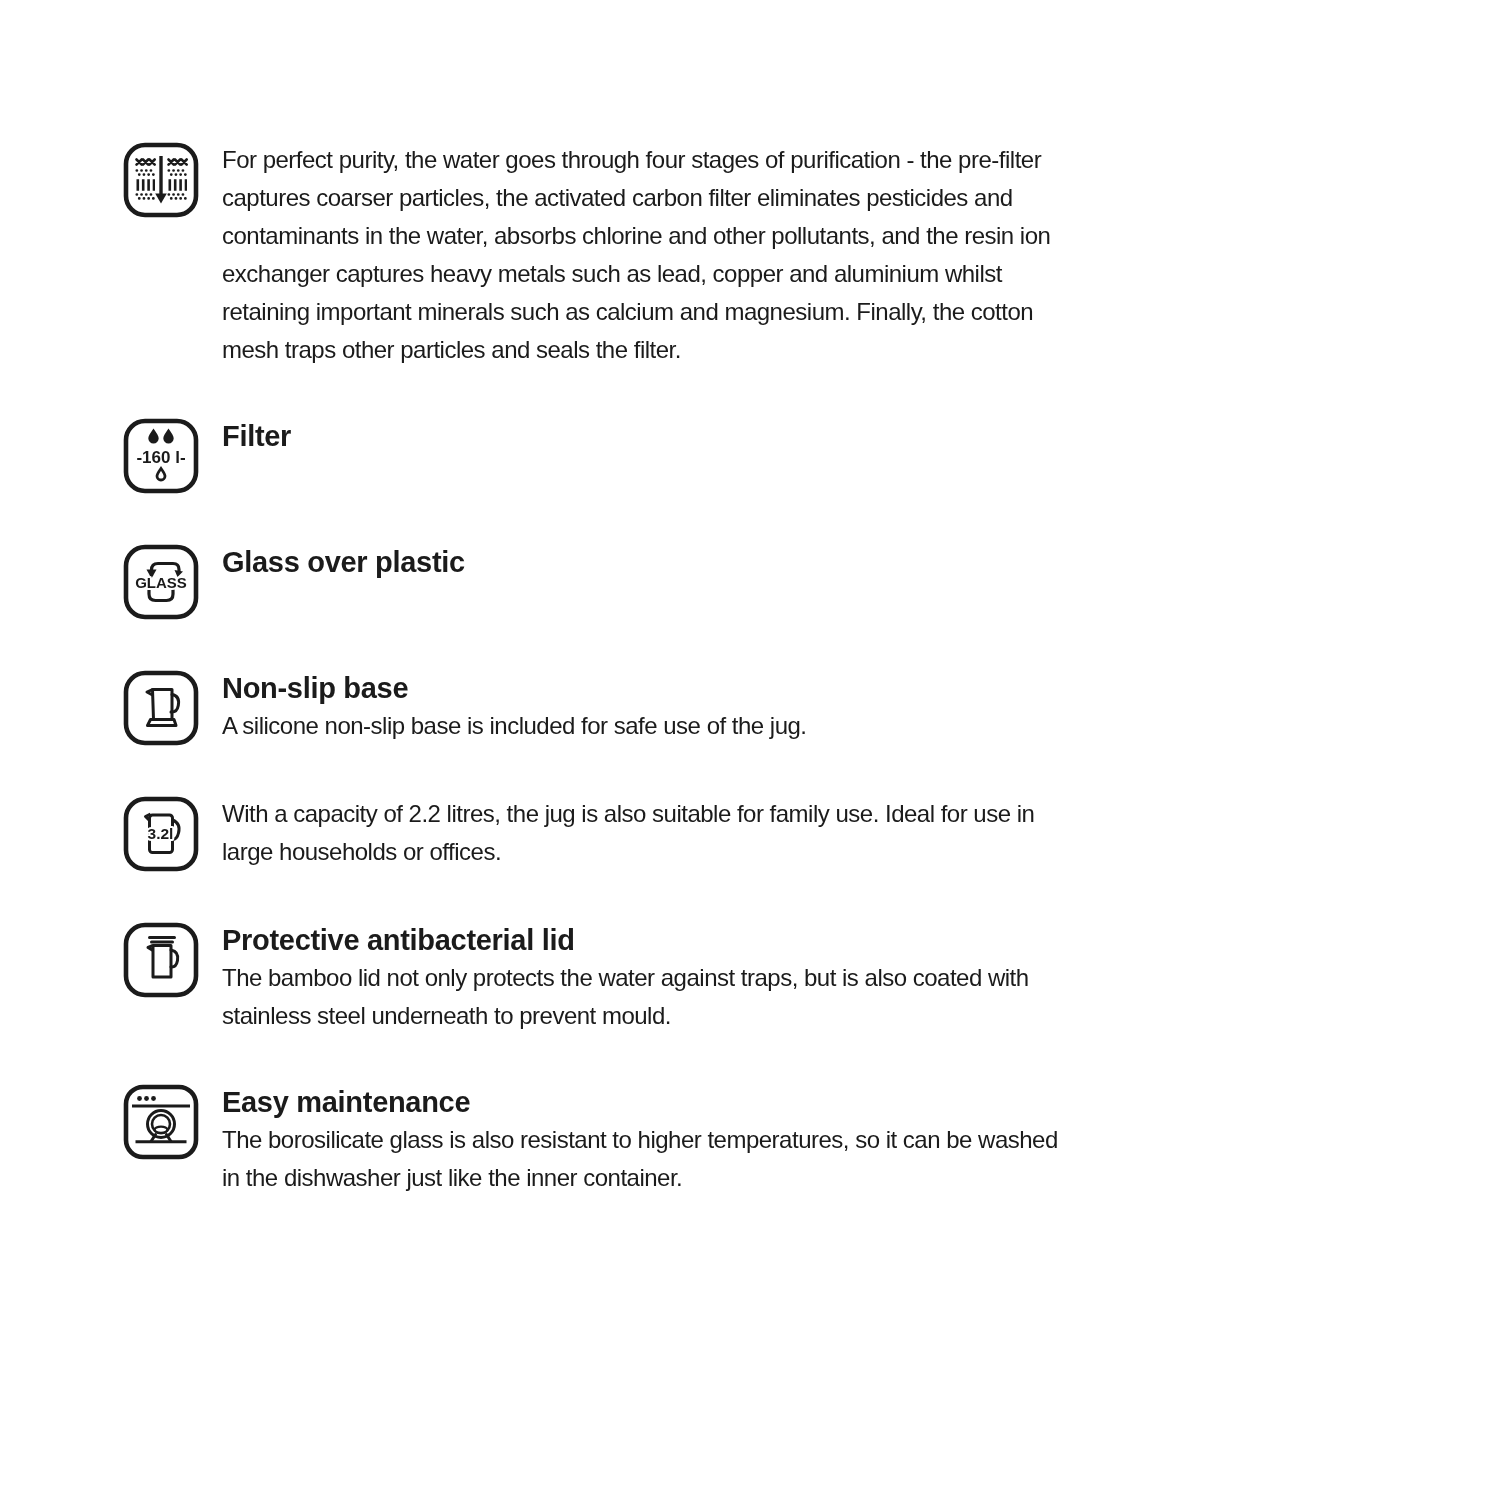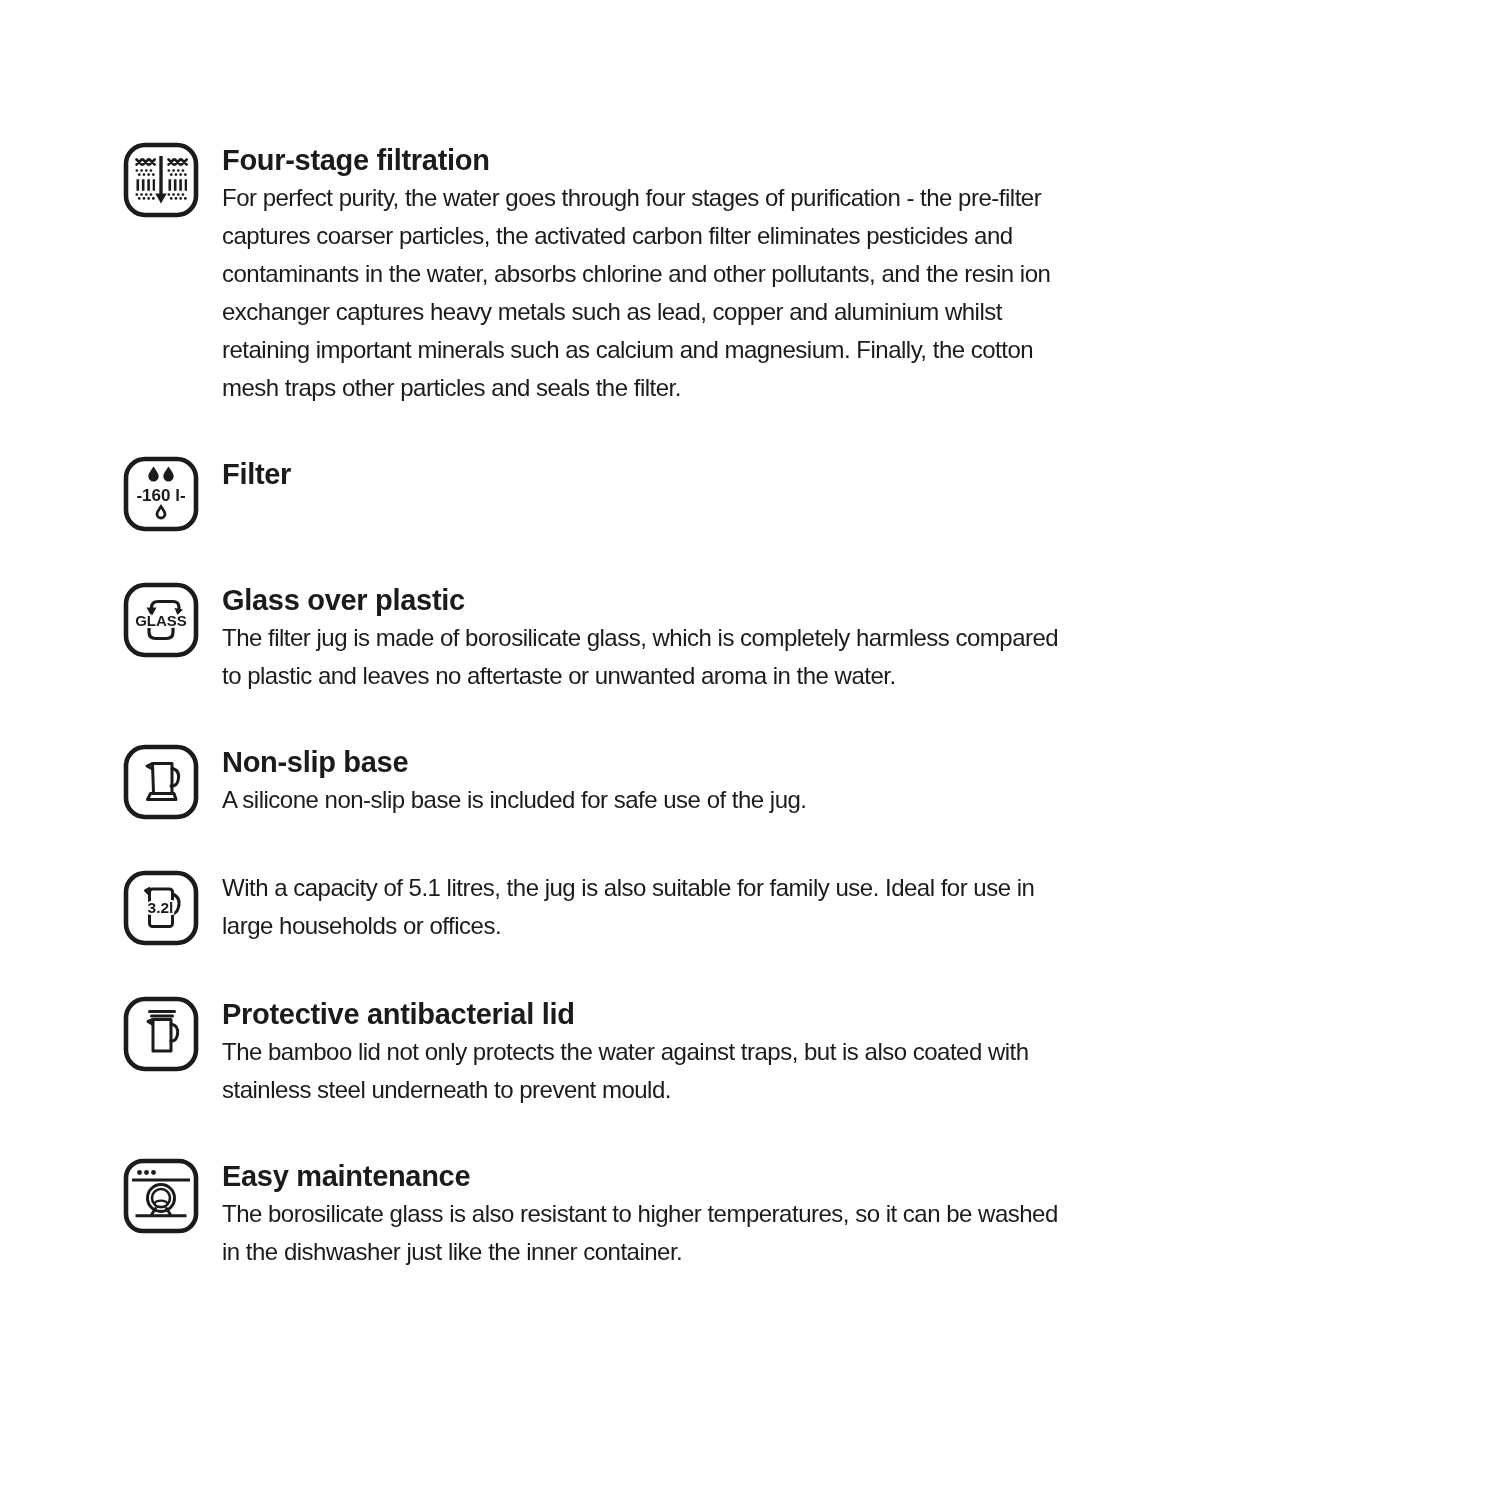--- a/index.html
+++ b/index.html
@@ -70,21 +70,20 @@
         <path stroke-width="2.6" stroke-linecap="round" d="M46.5 18.5 l5.2 5.2 M51.7 18.5 l-5.2 5.2 M53 18.5 l5.2 5.2 M58.2 18.5 l-5.2 5.2 M59.5 18.5 l5.2 5.2 M64.7 18.5 l-5.2 5.2"></path>
 
         <path stroke-width="2.7" stroke-linecap="round" stroke-dasharray="0.1 4.6" d="M14.8 29.5 H33 M17.2 33.6 H33 M46.8 29.5 H65 M49.2 33.6 H65"></path>
 
         <path stroke-width="11.5" stroke-dasharray="2.6 2.8" d="M14.5 44 H33 M46.5 44 H65"></path>
 
         <path stroke-width="2.7" stroke-linecap="round" stroke-dasharray="0.1 4.6" d="M14.8 53.5 H33 M17.2 57.4 H33 M46.8 53.5 H65 M49.2 57.4 H65"></path>
       </svg>
     </div>
     <div class="feature-text">
-      <h3 class="feature-title">Four-stage filtration</h3>
       <p class="feature-body">For perfect purity, the water goes through four stages of purification - the pre-filter
 captures coarser particles, the activated carbon filter eliminates pesticides and
 contaminants in the water, absorbs chlorine and other pollutants, and the resin ion
 exchanger captures heavy metals such as lead, copper and aluminium whilst
 retaining important minerals such as calcium and magnesium. Finally, the cotton
 mesh traps other particles and seals the filter.</p>
     </div>
   </div>
 
   <div class="feature">
@@ -110,22 +109,20 @@
         <path stroke-width="3.2" d="M29.5 33 V27 Q29.5 20.5 36 20.5 H51 Q57 20.5 57 26.5 V29.5"></path>
         <polygon points="24.5,26.5 34.5,26.5 29.5,35.5" fill="#1b1b1b" stroke="none"></polygon>
         <polygon points="52.5,27 61,28.5 55.5,34" fill="#1b1b1b" stroke="none"></polygon>
 
         <path stroke-width="3.2" d="M51 44.5 V51 Q51 57.5 44.5 57.5 H33.5 Q27 57.5 27 51 V45.5"></path>
         <text class="icon-label" x="39" y="44.5" text-anchor="middle" font-size="15">GLASS</text>
       </svg>
     </div>
     <div class="feature-text">
       <h3 class="feature-title">Glass over plastic</h3>
-      <p class="feature-body">The filter jug is made of borosilicate glass, which is completely harmless compared
-to plastic and leaves no aftertaste or unwanted aroma in the water.</p>
     </div>
   </div>
 
   <div class="feature">
     <div class="icon-box">
       <svg width="78" height="78" viewBox="0 0 78 78" fill="none" stroke="#1b1b1b">
         <rect x="4" y="4" width="70" height="70" rx="19" stroke-width="4.6" stroke-linejoin="round"></rect>
         <path stroke-width="3" stroke-linejoin="round" d="M30.5 20.5 H50 V50.5 H31.5 Z"></path>
         <path stroke-width="3" stroke-linejoin="round" d="M30.5 26 L25 23 L30.5 20.5"></path>
         <path stroke-width="3" stroke-linecap="round" d="M50 25.5 Q58 27 56.3 36.5 Q55 43.5 49 43"></path>
@@ -142,21 +139,21 @@
     <div class="icon-box">
       <svg width="78" height="78" viewBox="0 0 78 78" fill="none" stroke="#1b1b1b">
         <rect x="4" y="4" width="70" height="70" rx="19" stroke-width="4.6" stroke-linejoin="round"></rect>
         <rect x="27.5" y="20" width="23" height="37.5" rx="3" stroke-width="3"></rect>
         <path stroke-width="3" stroke-linejoin="round" d="M27.5 25.5 L23.5 21.5 L28.5 19"></path>
         <path stroke-width="3" stroke-linecap="round" d="M50.5 25 Q59 28.5 56.5 38 Q55 44.5 50.5 44.5"></path>
         <text class="icon-label" x="38.5" y="44" text-anchor="middle" font-size="15.5">3.2l</text>
       </svg>
     </div>
     <div class="feature-text">
-      <p class="feature-body">With a capacity of 5.1 litres, the jug is also suitable for family use. Ideal for use in
+      <p class="feature-body">With a capacity of 2.2 litres, the jug is also suitable for family use. Ideal for use in
 large households or offices.</p>
     </div>
   </div>
 
   <div class="feature">
     <div class="icon-box">
       <svg width="78" height="78" viewBox="0 0 78 78" fill="none" stroke="#1b1b1b">
         <rect x="4" y="4" width="70" height="70" rx="19" stroke-width="4.6" stroke-linejoin="round"></rect>
         <path stroke-width="3" stroke-linecap="round" d="M27.5 16.5 H52.5 M29.5 21 H50.5"></path>
         <path stroke-width="3" stroke-linejoin="round" d="M31 24.5 H49 V56 H31 Z"></path>

